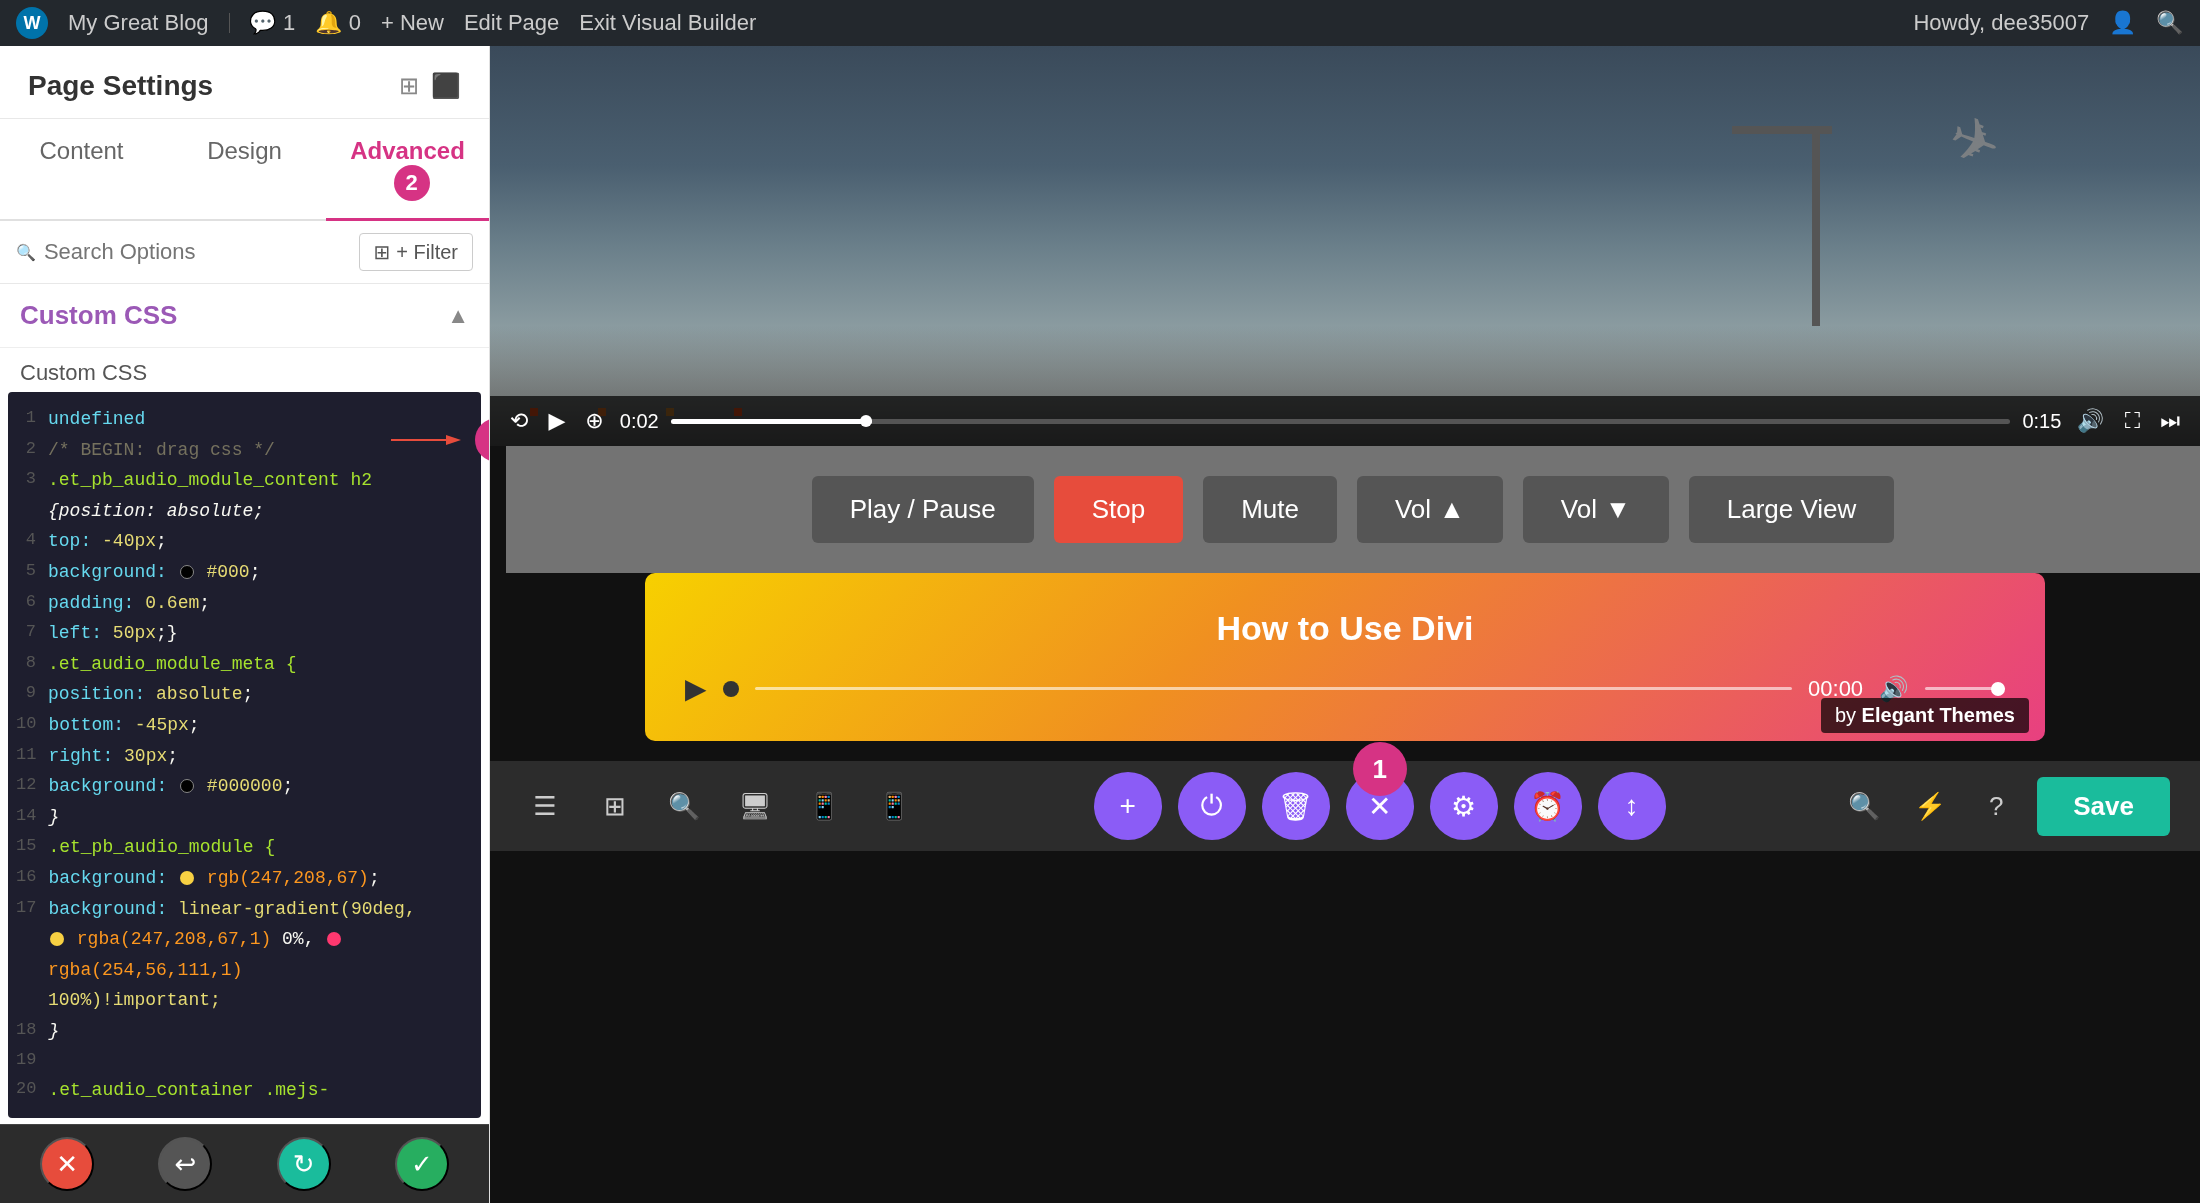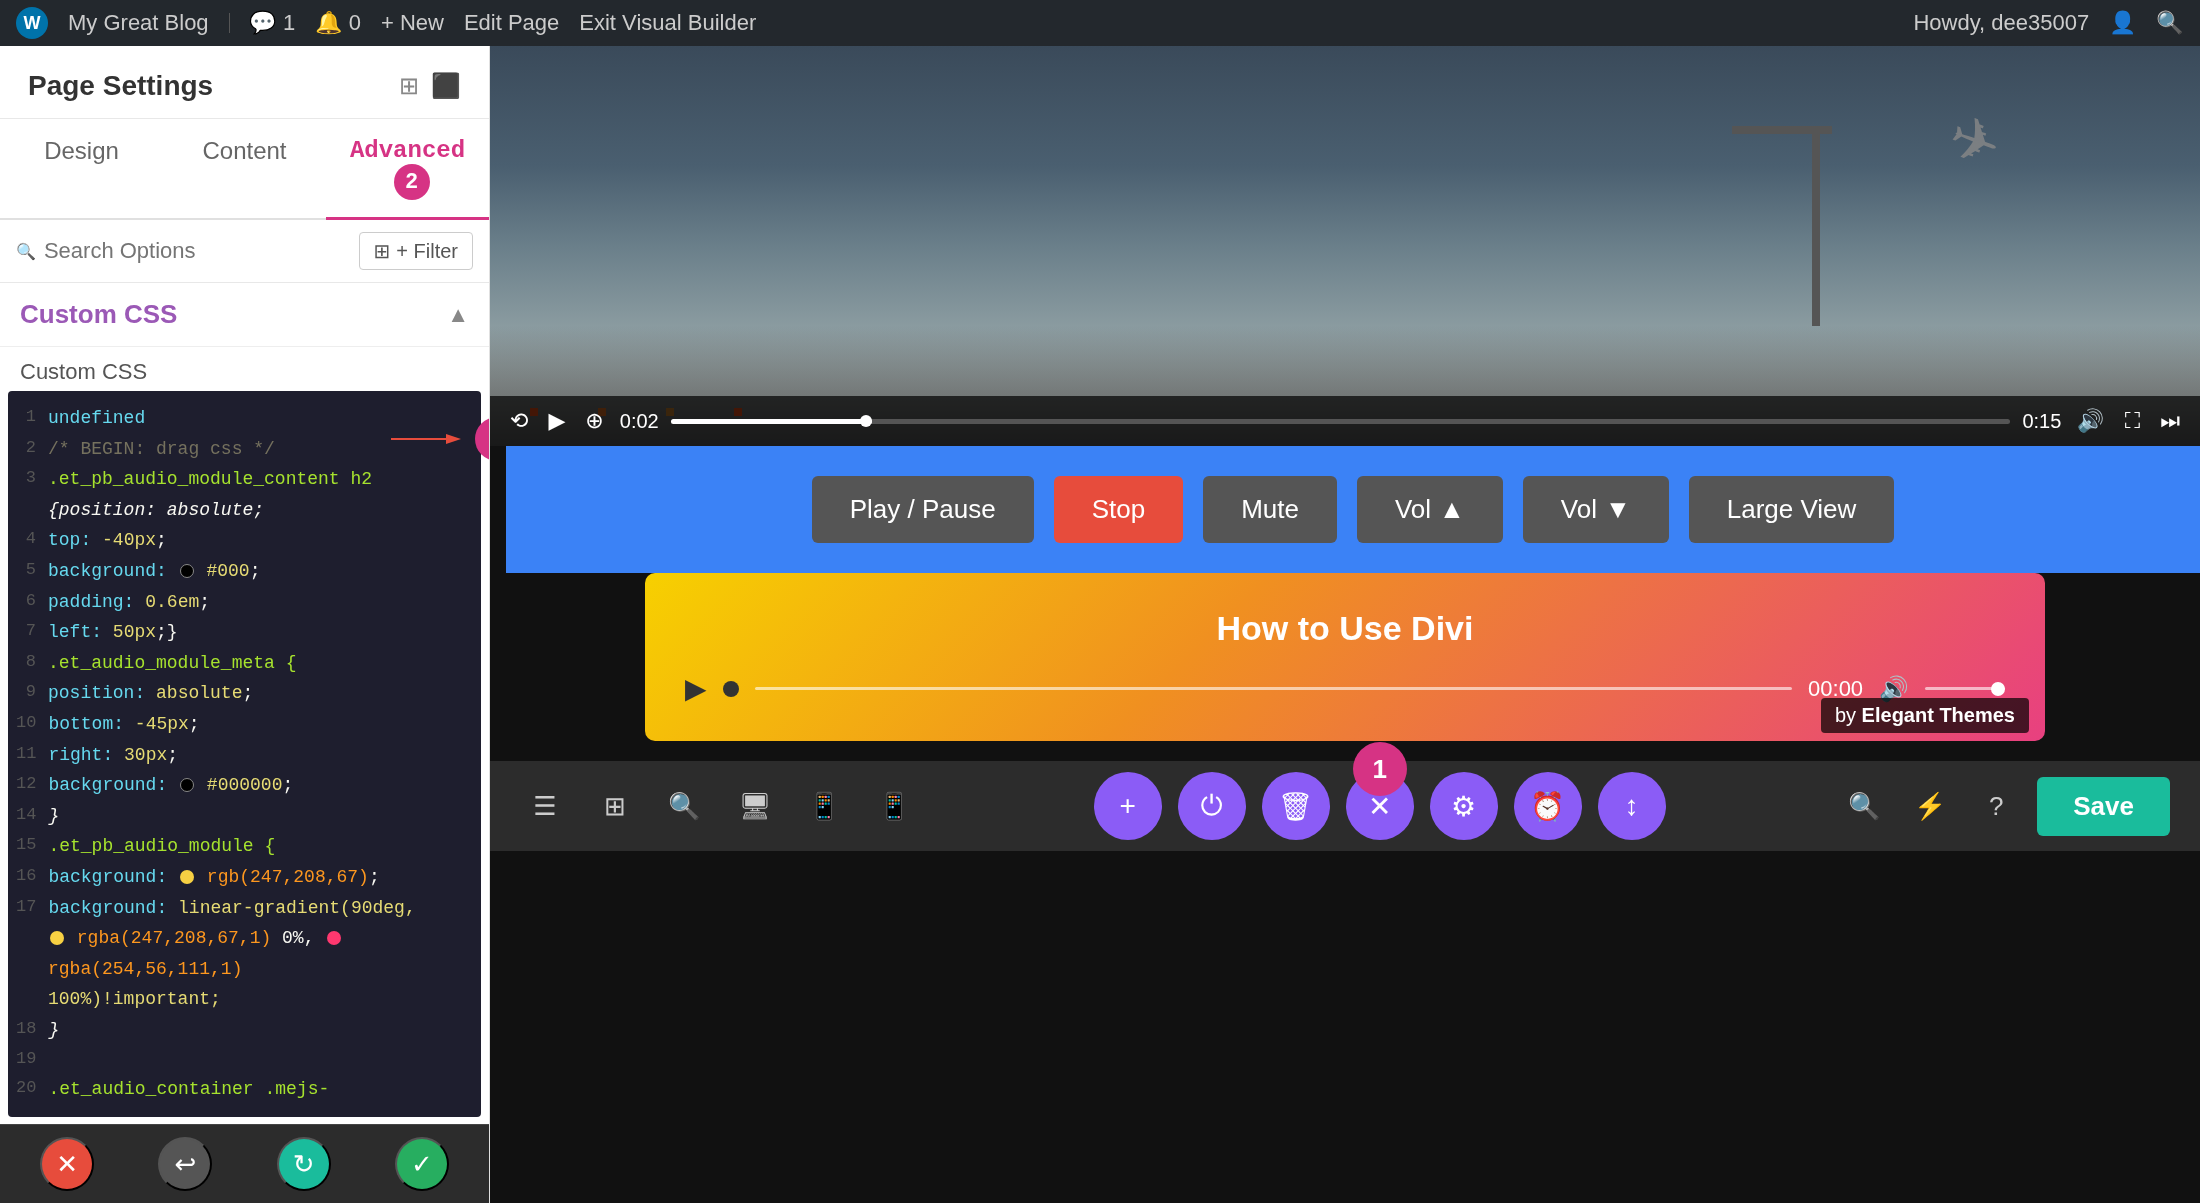--- a/index.html
+++ b/index.html
@@ -80,21 +80,20 @@
       text-align: center;
       padding: 18px 0;
       font-size: 24px;
       cursor: pointer;
       color: #666;
       position: relative;
     }
     .tab.active {
       color: #d63384;
       font-weight: 600;
-      font-family: Liberation Mono, monospace;
     }
     .tab.active::after {
       content: '';
       position: absolute;
       bottom: -2px; left: 0; right: 0;
       height: 3px;
       background: #d63384;
     }
     .tab-badge {
       display: inline-flex;
@@ -333,21 +332,21 @@
       border-radius: 50%;
     }
     .time-display { color: #fff; font-size: 20px; white-space: nowrap; }
 
     
     .video-big-controls {
       display: flex;
       justify-content: center;
       gap: 20px;
       padding: 30px 0;
-      background: #3b82f6;
+      background: #737373;
       margin-left: 16px;
     }
     .vbc-btn {
       padding: 18px 38px;
       border: none;
       border-radius: 6px;
       font-size: 26px;
       cursor: pointer;
       font-weight: 500;
     }
@@ -504,24 +503,24 @@
     <div class="sidebar-header">
       <div class="sidebar-title">Page Settings</div>
       <div class="sidebar-header-icons">
         <span>⊞</span>
         <span>⬛</span>
       </div>
     </div>
 
     <div class="tabs">
       <div class="tab">
+        <span>Content</span>
+      </div>
+      <div class="tab">
         <span>Design</span>
-      </div>
-      <div class="tab">
-        <span>Content</span>
       </div>
       <div class="tab active">
         <span>Advanced</span>
         <span class="tab-badge">2</span>
       </div>
     </div>
 
     <div class="search-bar">
       <span>🔍</span>
       <input type="text" placeholder="Search Options" style="">

